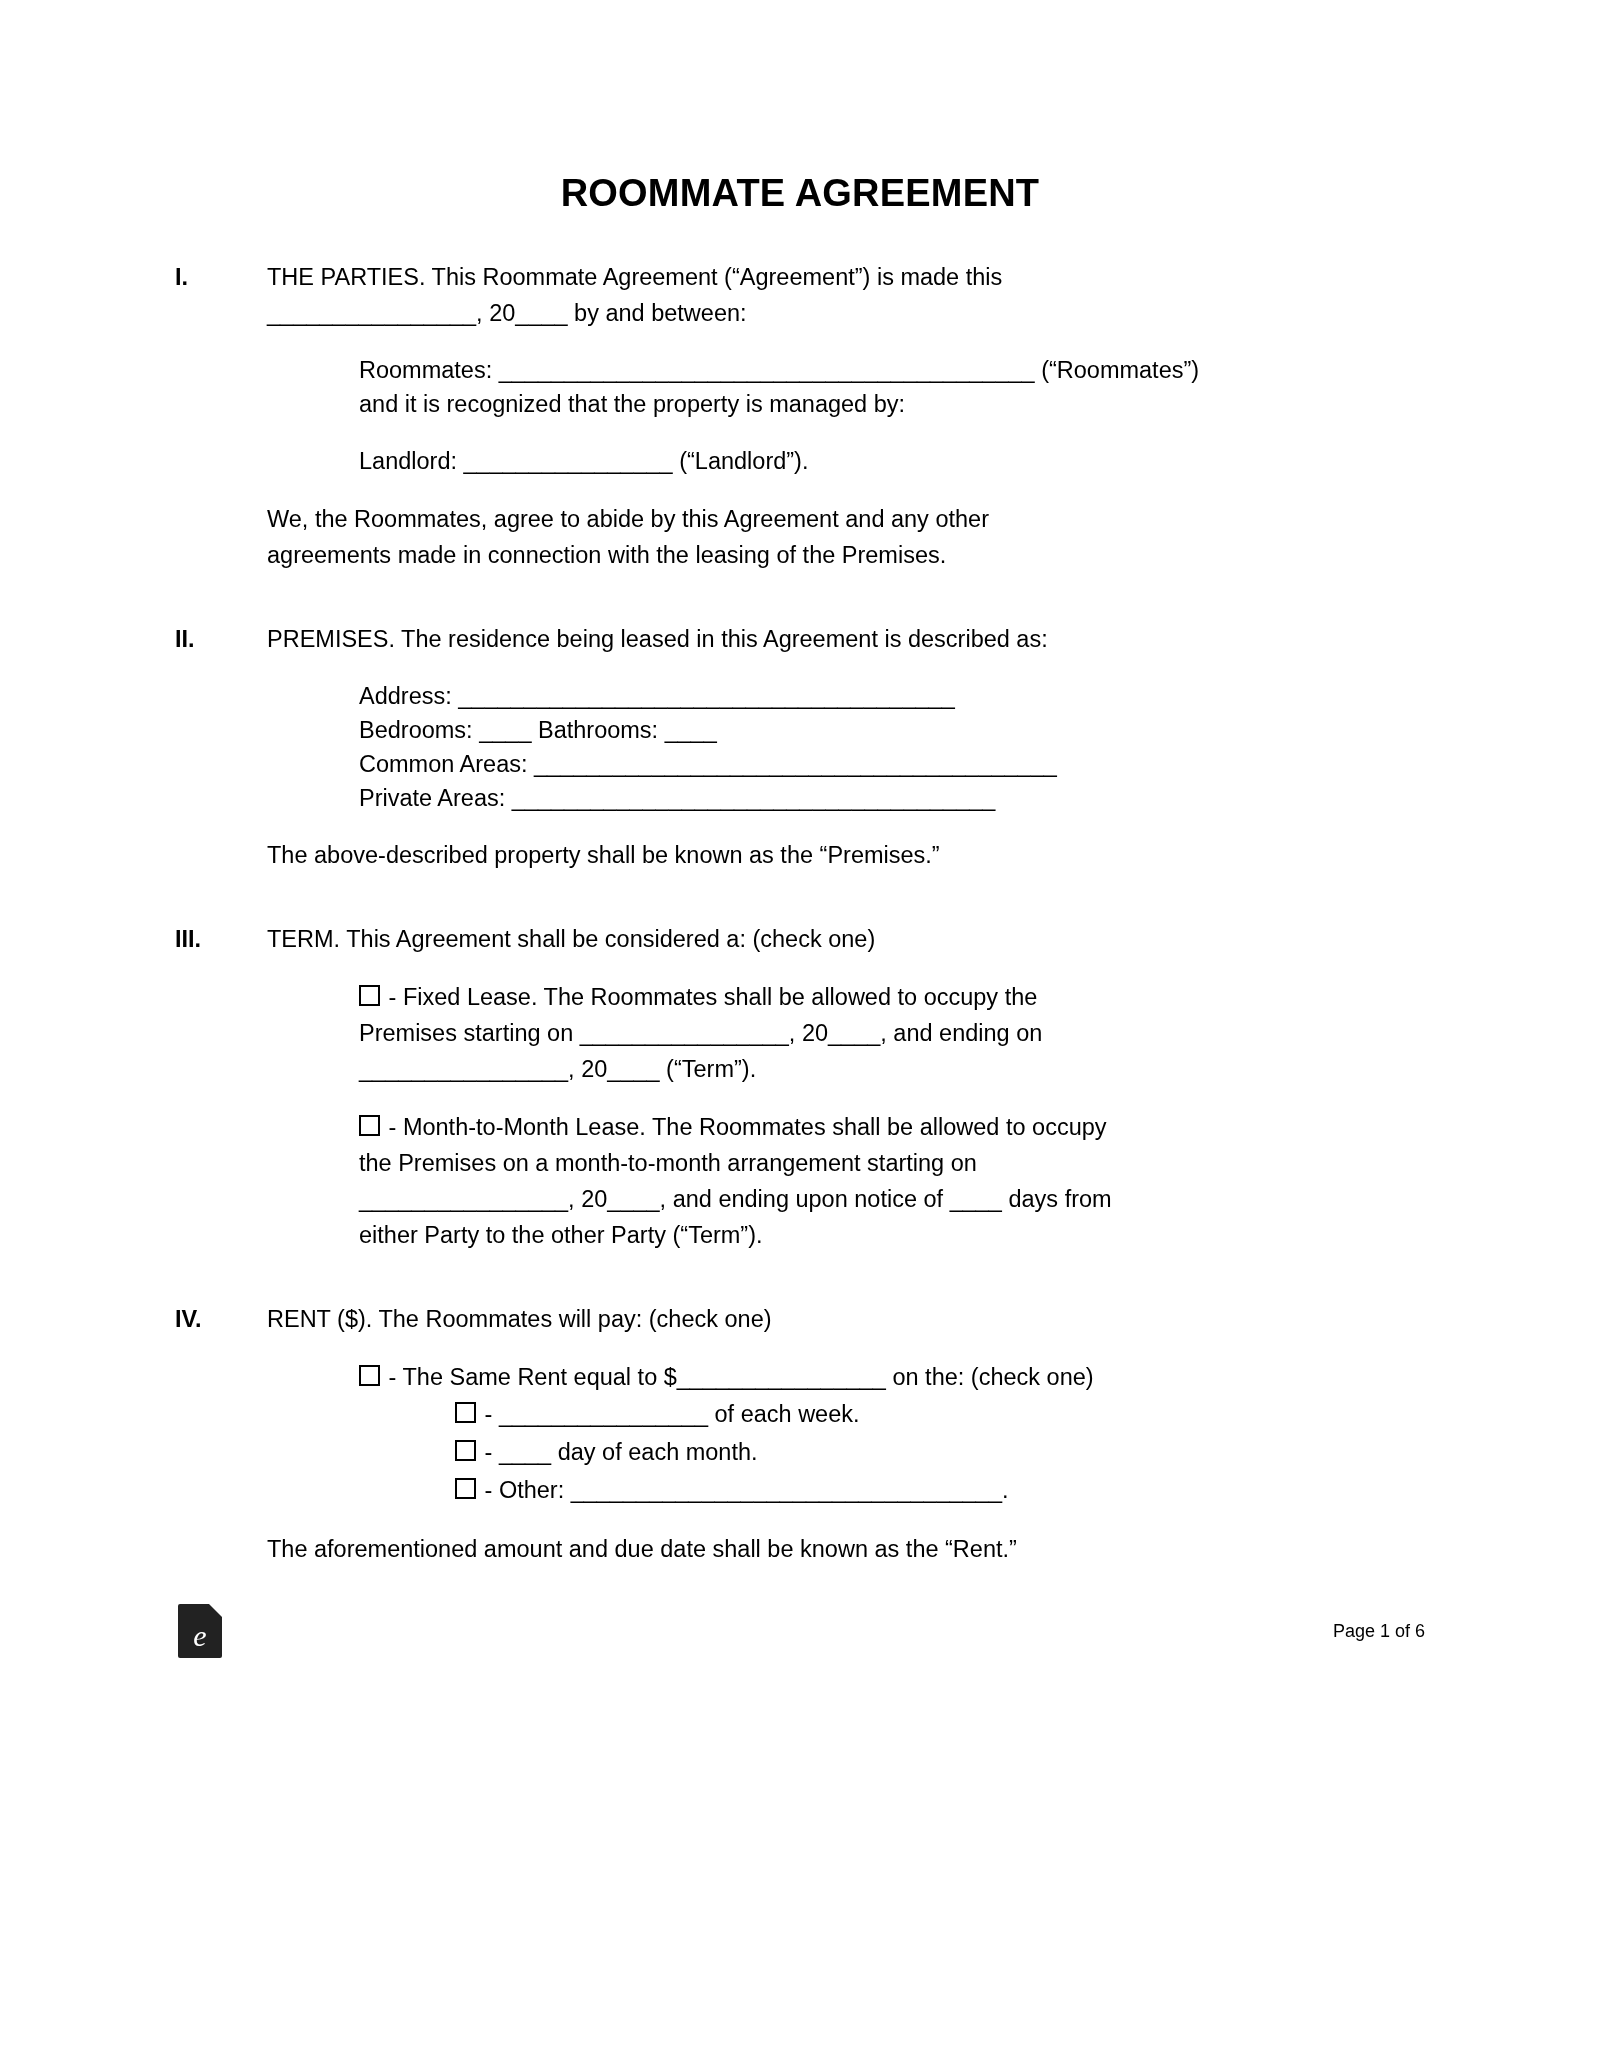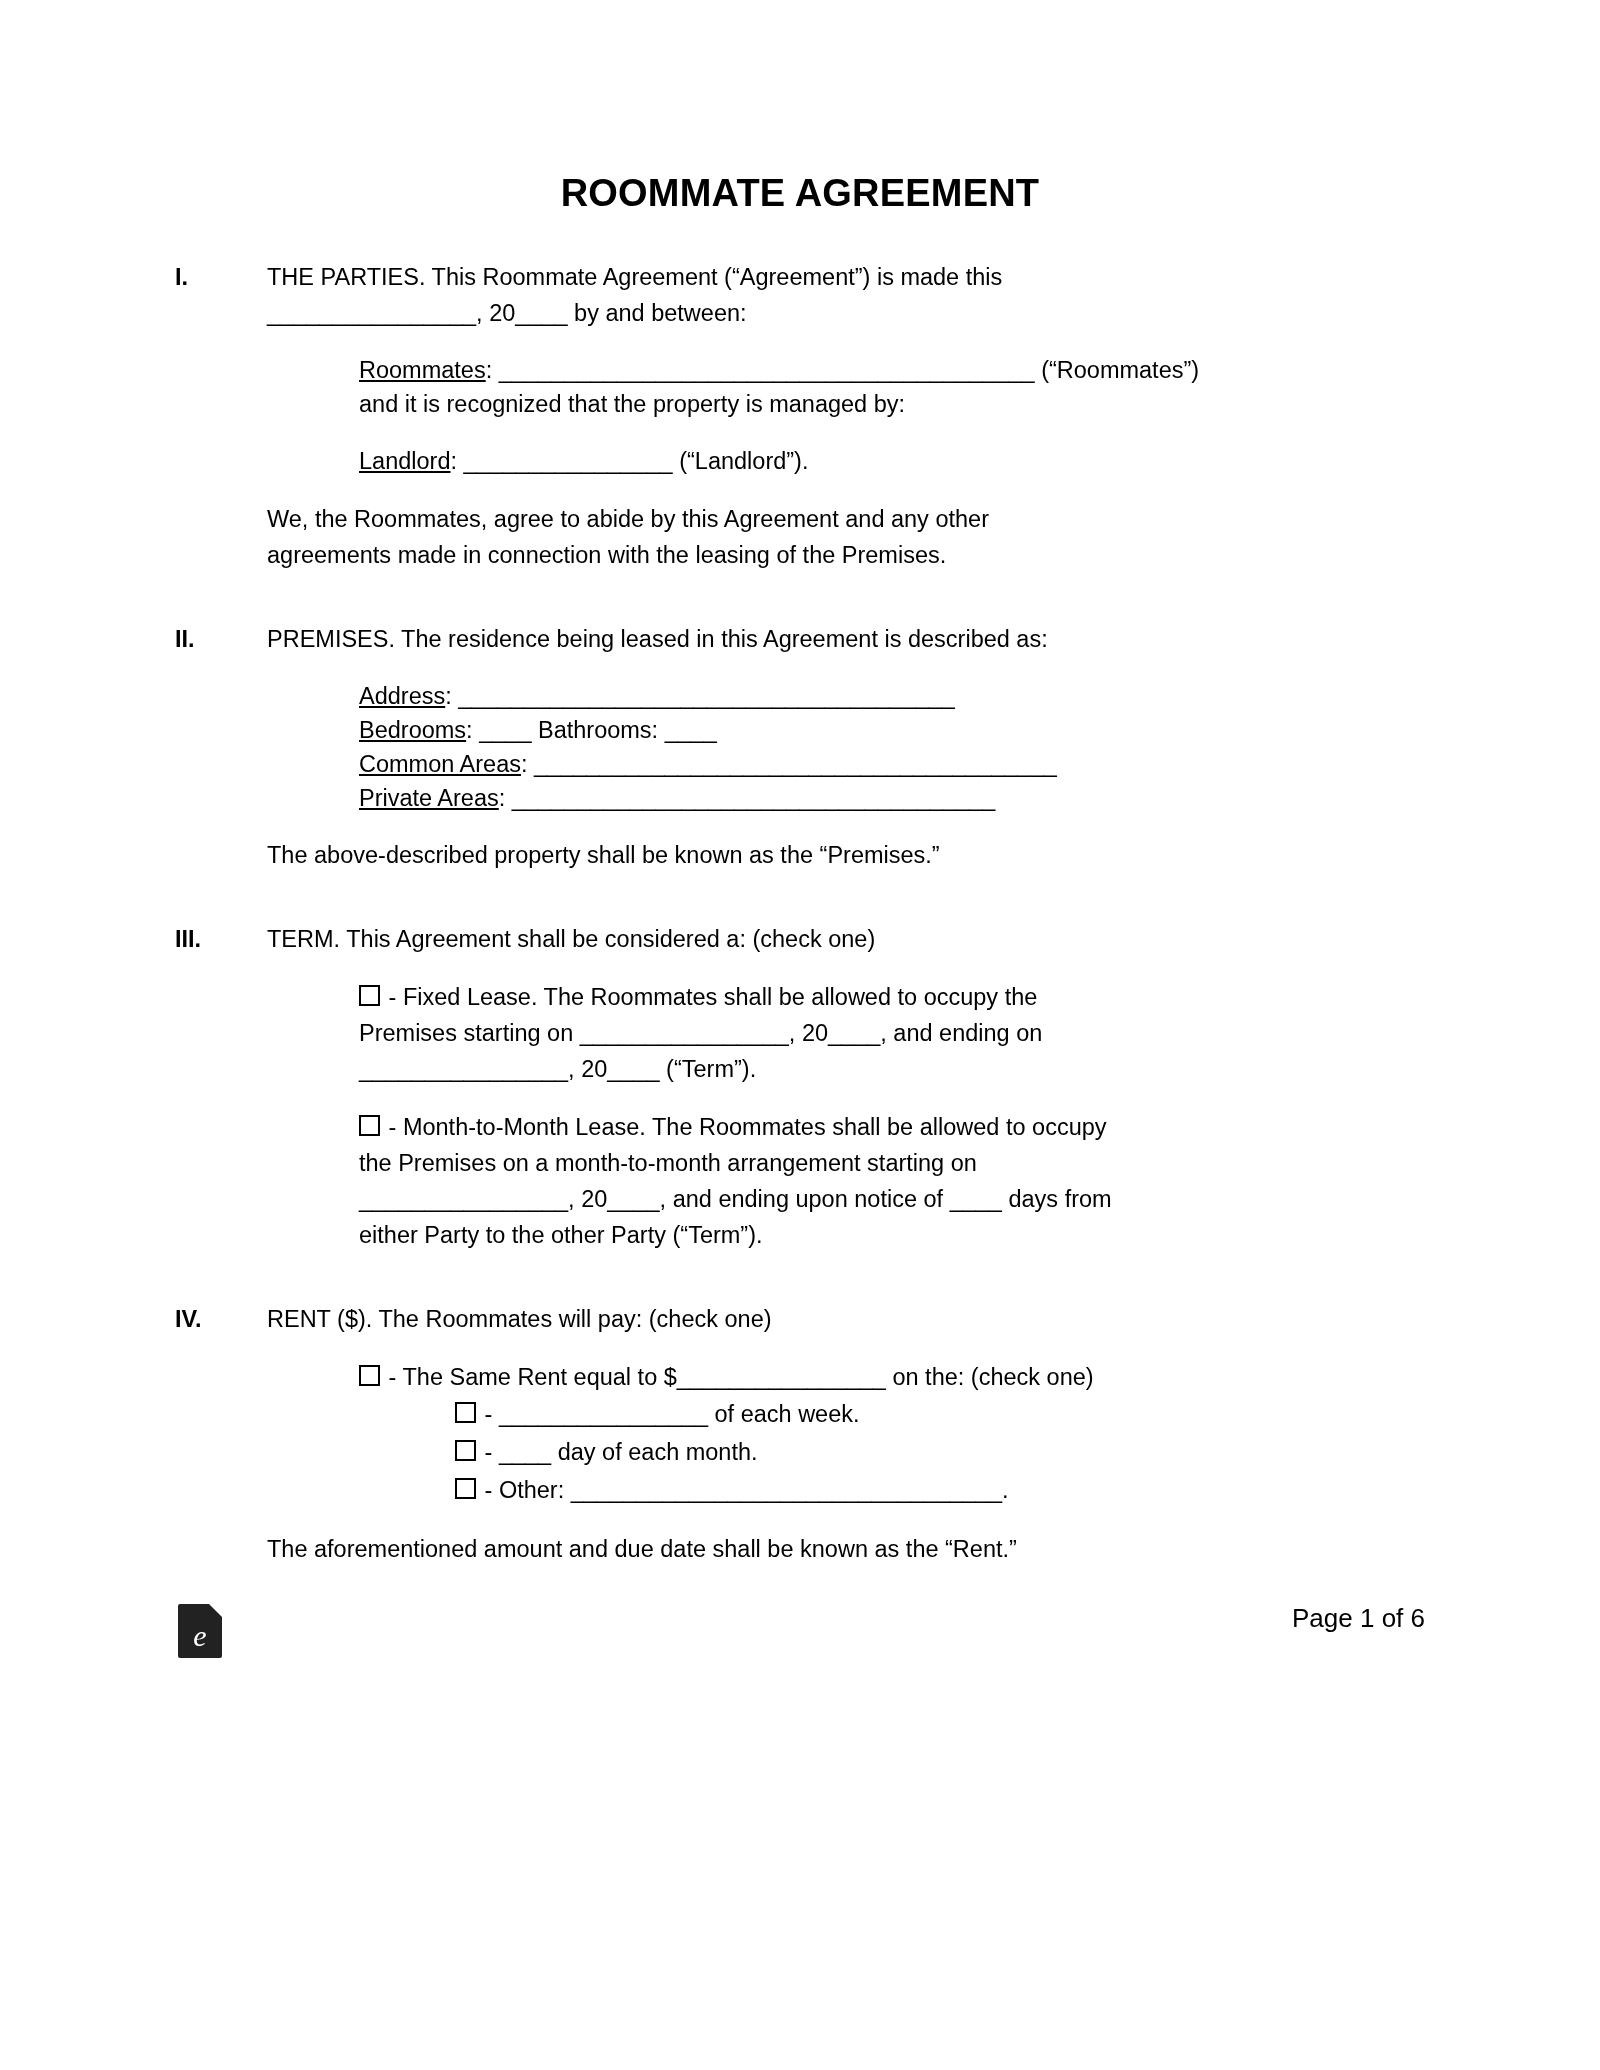--- a/index.html
+++ b/index.html
@@ -49,21 +49,21 @@
     margin-left: 92px;
   }
   .blk {
     margin-top: 22px;
     margin-bottom: 22px;
   }
   .tight {
     line-height: 34px;
   }
   b, .b { font-weight: normal; }
-  .u { text-decoration: underline; }
+  .u { }
   .cb {
     font-size: 23.5px;
     line-height: 36px;
   }
   .checkbox {
     display: inline-block;
     width: 17px;
     height: 17px;
     border: 2px solid #000;
     margin-right: 2px;
@@ -76,22 +76,22 @@
   .footer {
     position: absolute;
     left: 0;
     bottom: 0;
     width: 1600px;
     height: 150px;
   }
   .page-num {
     position: absolute;
     right: 175px;
-    bottom: 68px;
-    font-size: 26px;
+    bottom: 60px;
+    font-size: 18px;
   }
   .logo {
     position: absolute;
     left: 178px;
     bottom: 42px;
     width: 48px;
     height: 56px;
   }
   .logo-box {
     position: relative;

